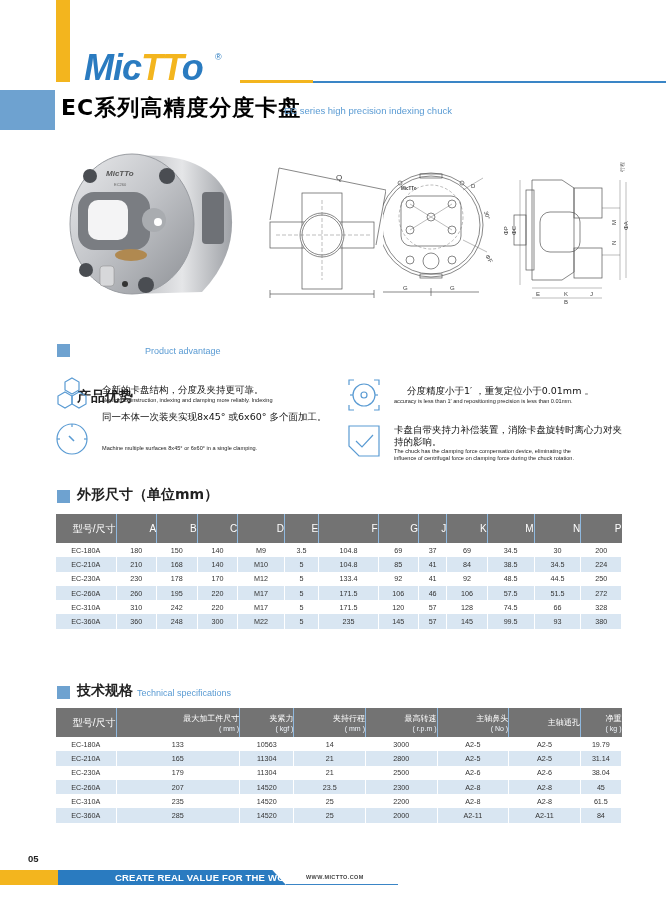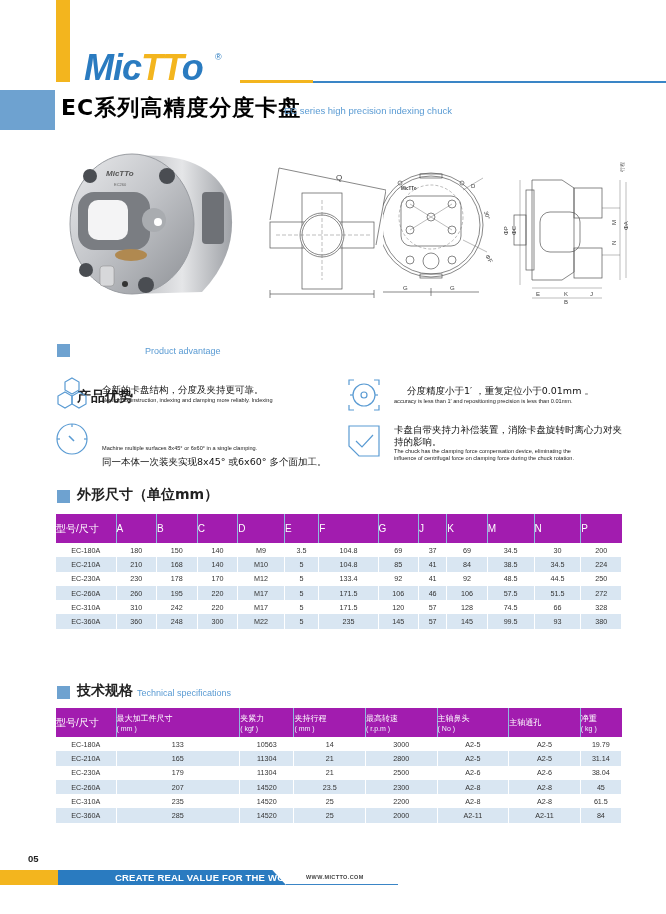--- a/index.html
+++ b/index.html
@@ -29,21 +29,21 @@
   .sec-square { width: 13px; height: 13px; background: #6ea2d0; }
   .sec-title { font-size: 14px; font-weight: bold; color: #222; font-family: "DejaVu Sans", sans-serif; }
   .sec-sub { font-size: 9px; color: #5a9bd3; }
 
   
   .adv-cn { font-size: 9.5px; color: #111; font-family: "DejaVu Sans", sans-serif; line-height: 12px; }
   .adv-en { font-size: 5.6px; color: #222; line-height: 7px; }
 
   
   table { border-collapse: collapse; position: absolute; }
-  th { background: #a21caf; color: #ffffff; font-weight: normal; border-right: 1px solid #8fb8de; font-size: 10px; text-align: left; }
+  th { background: #737373; color: #ffffff; font-weight: normal; border-right: 1px solid #8fb8de; font-size: 10px; text-align: right; }
   th:last-child { border-right: none; }
   td { text-align: center; font-size: 7.2px; color: #333; border-right: 1px solid #ffffff; height: 14.3px; }
   tr.alt td { background: #d9e6f2; }
   tr:not(.alt) td { background: #ffffff; }
   th .th-sub { display: block; font-size: 7px; color: #f0f5fb; margin-top: 1px; }
   th .th-main { display: block; font-size: 8px; }
 
   
   .footer-y { left: 0; top: 870px; width: 58px; height: 15px; background: #f3b51e; }
   .footer-b { left: 58px; top: 870px; width: 228px; height: 15px; background: #2a7bc0; clip-path: polygon(0 0, 94% 0, 100% 100%, 0 100%); }
@@ -180,21 +180,21 @@
 <div class="abs adv-cn" style="left:102px; top:384px;">全新的卡盘结构，分度及夹持更可靠。</div>
 <div class="abs adv-en" style="left:102px; top:397px;">New chuck instruction, indexing and clamping more reliably. Indexing</div>
 
 <svg class="abs" style="left:55px; top:422px; width:34px; height:34px;" viewBox="0 0 34 34" fill="none" stroke="#5a9bd3" stroke-width="1.2">
   <circle cx="17" cy="17" r="15"></circle>
   <line x1="17" y1="2" x2="17" y2="5"></line>
     <line x1="2" y1="17" x2="5" y2="17"></line>
     <line x1="29" y1="17" x2="32" y2="17"></line>
   <line x1="14" y1="14" x2="19" y2="19" stroke-width="1.6"></line>
 </svg>
-<div class="abs adv-cn" style="left:102px; top:456px;">同一本体一次装夹实现8x45°  或6x60°  多个面加工。</div>
+<div class="abs adv-cn" style="left:102px; top:411px;">同一本体一次装夹实现8x45°  或6x60°  多个面加工。</div>
 <div class="abs adv-en" style="left:102px; top:445px;">Machine multiple surfaces 8x45°  or 6x60°  in a single clamping.</div>
 
 <svg class="abs" style="left:347px; top:378px; width:34px; height:34px;" viewBox="0 0 34 34" fill="none" stroke="#5a9bd3" stroke-width="1.2">
   <path d="M2 7 V2 H7 M27 2 H32 V7 M32 27 V32 H27 M7 32 H2 V27"></path>
   <circle cx="17" cy="17" r="11"></circle>
   <circle cx="17" cy="17" r="3"></circle>
   <line x1="3" y1="17" x2="6" y2="17"></line>
     <line x1="28" y1="17" x2="31" y2="17"></line>
 </svg>
 <div class="abs adv-cn" style="left:394px; top:385px;margin-left:13px;">分度精度小于1′ ，重复定位小于0.01mm 。</div>

